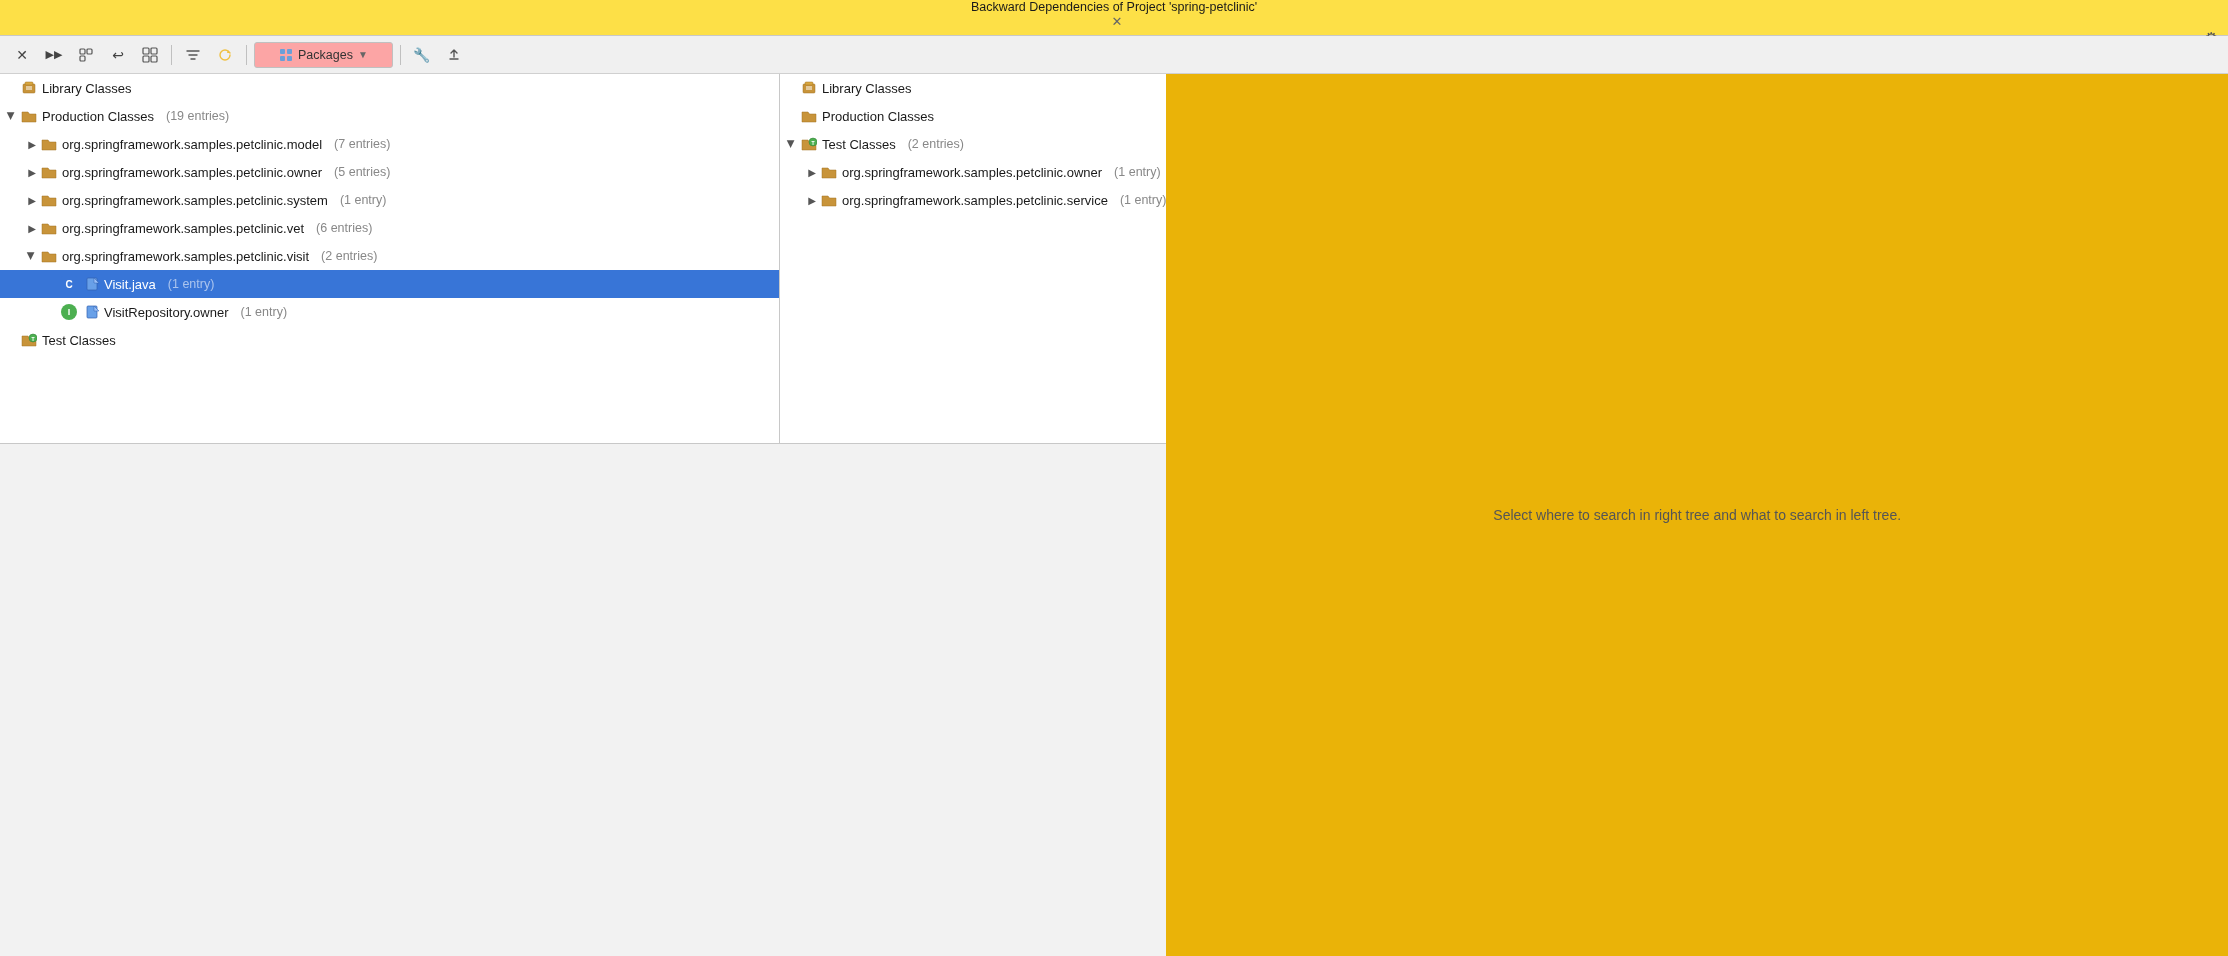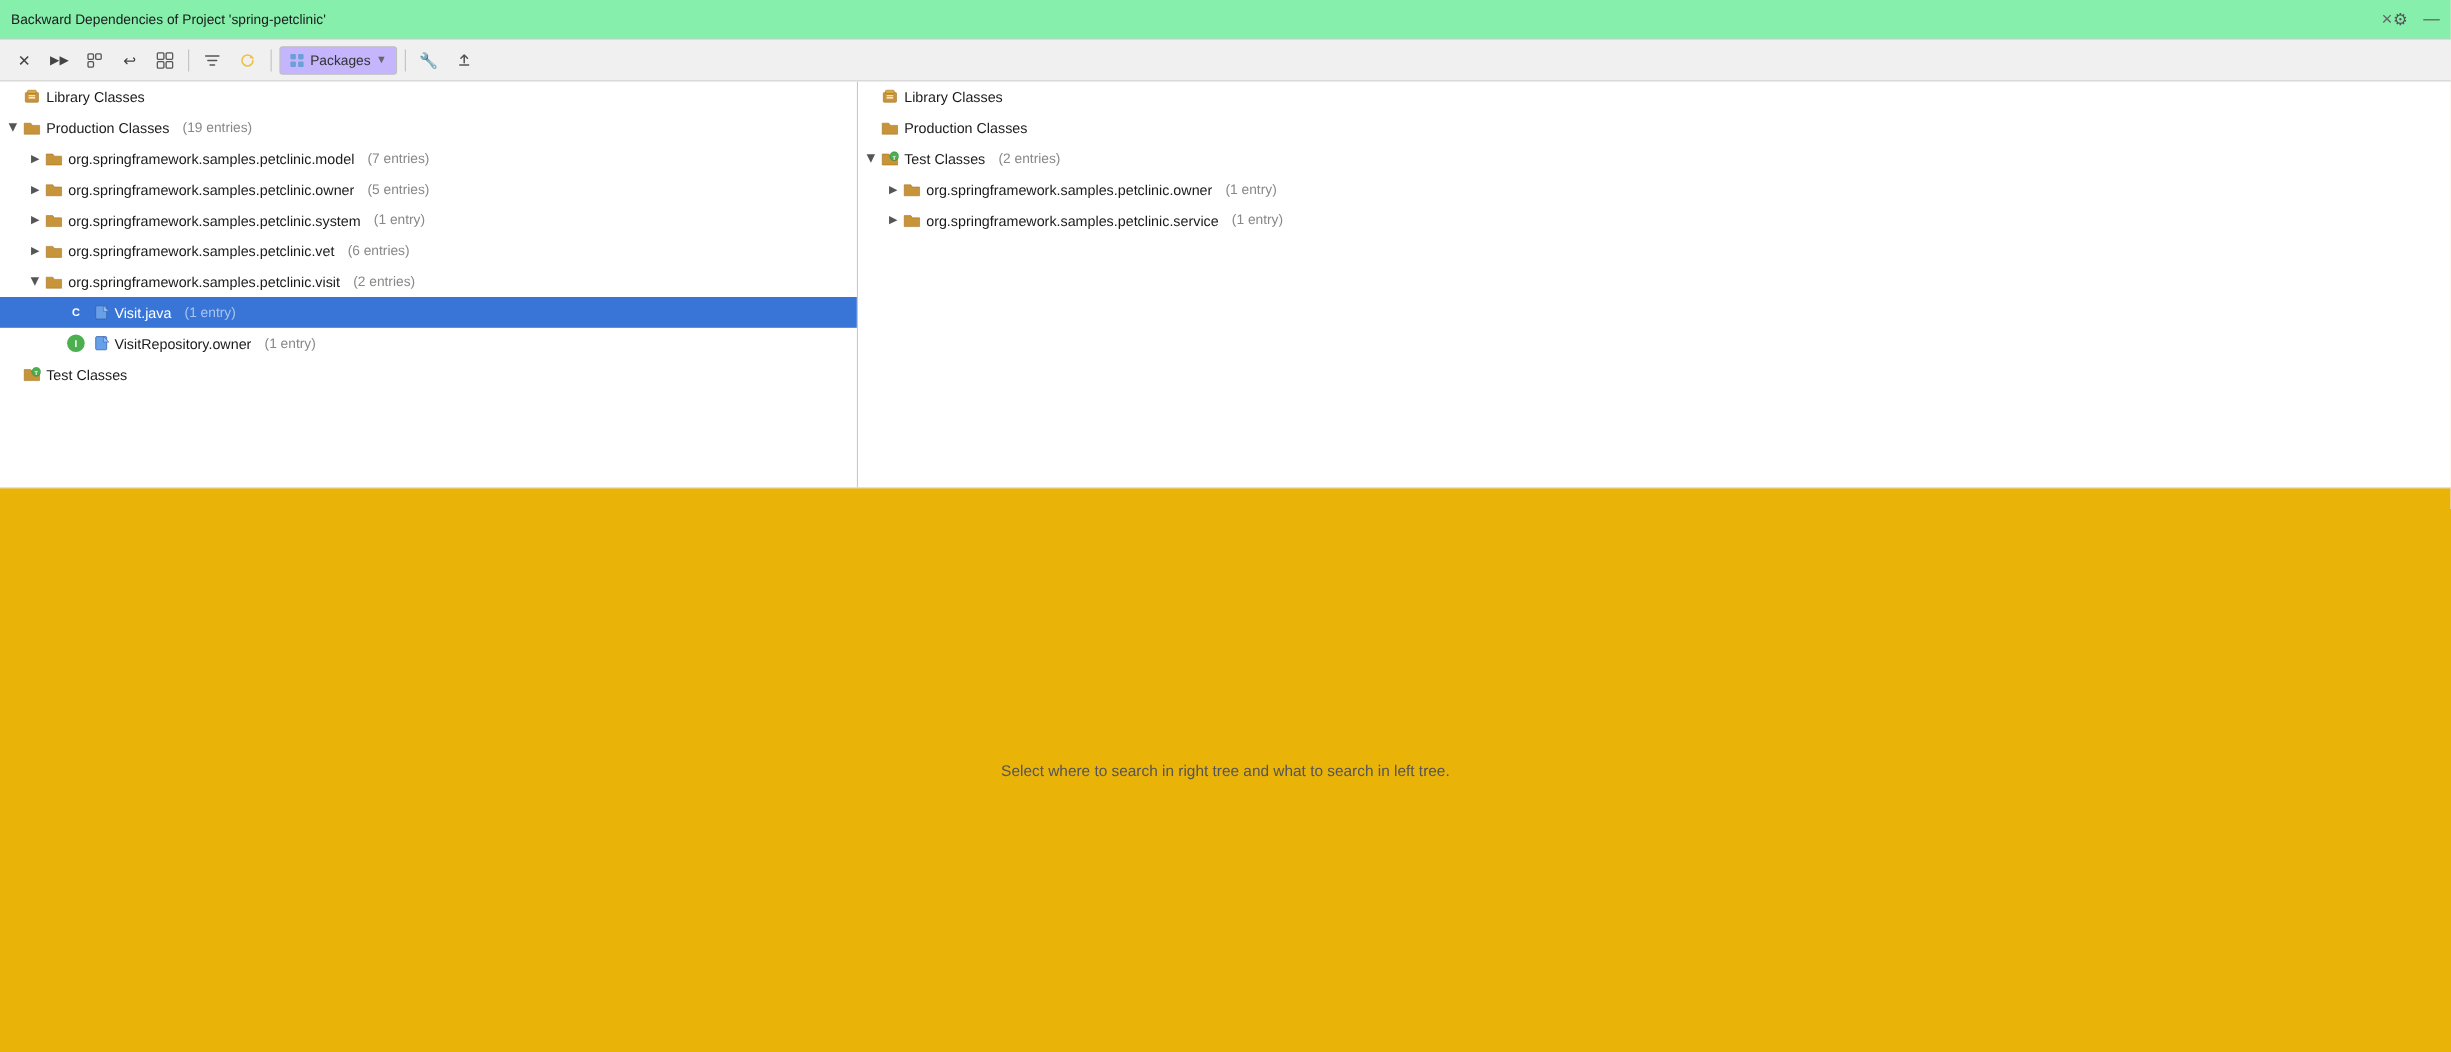--- a/index.html
+++ b/index.html
@@ -18,25 +18,26 @@
       height: 100%;
       background: #f2f2f2;
       display: flex;
       flex-direction: column;
     }
 
     
     .title-bar {
       display: flex;
       align-items: center;
-      background: #86efac;
+      background: #fde047;
       border-bottom: 1px solid #c8c8c8;
       height: 36px;
       padding: 0 10px;
       flex-shrink: 0;
+      flex-direction: column;
     }
     .title-bar-text {
       font-size: 12.5px;
       color: #1a1a1a;
       flex: 1;
     }
     .title-bar-close {
       cursor: pointer;
       color: #666;
       margin-left: 6px;
@@ -82,38 +83,37 @@
     .toolbar-separator {
       width: 1px;
       height: 20px;
       background: #c0c0c0;
       margin: 0 3px;
     }
     .toolbar-dropdown {
       display: flex;
       align-items: center;
       height: 26px;
-      padding: 0 8px;
+      padding: 0 24px;
       border: 1px solid #c0c0c0;
       border-radius: 3px;
-      background: #c4b5fd;
+      background: #fca5a5;
       cursor: pointer;
       font-size: 12.5px;
       gap: 5px;
       color: #333;
     }
     .toolbar-dropdown .chevron {
       font-size: 10px;
       color: #666;
     }
 
     
     .main-content {
       display: flex;
-      flex-direction: column;
       flex: 1;
       overflow: hidden;
     }
 
     
     .split-pane {
       display: flex;
       flex-direction: row;
       height: 370px;
       flex-shrink: 0;

